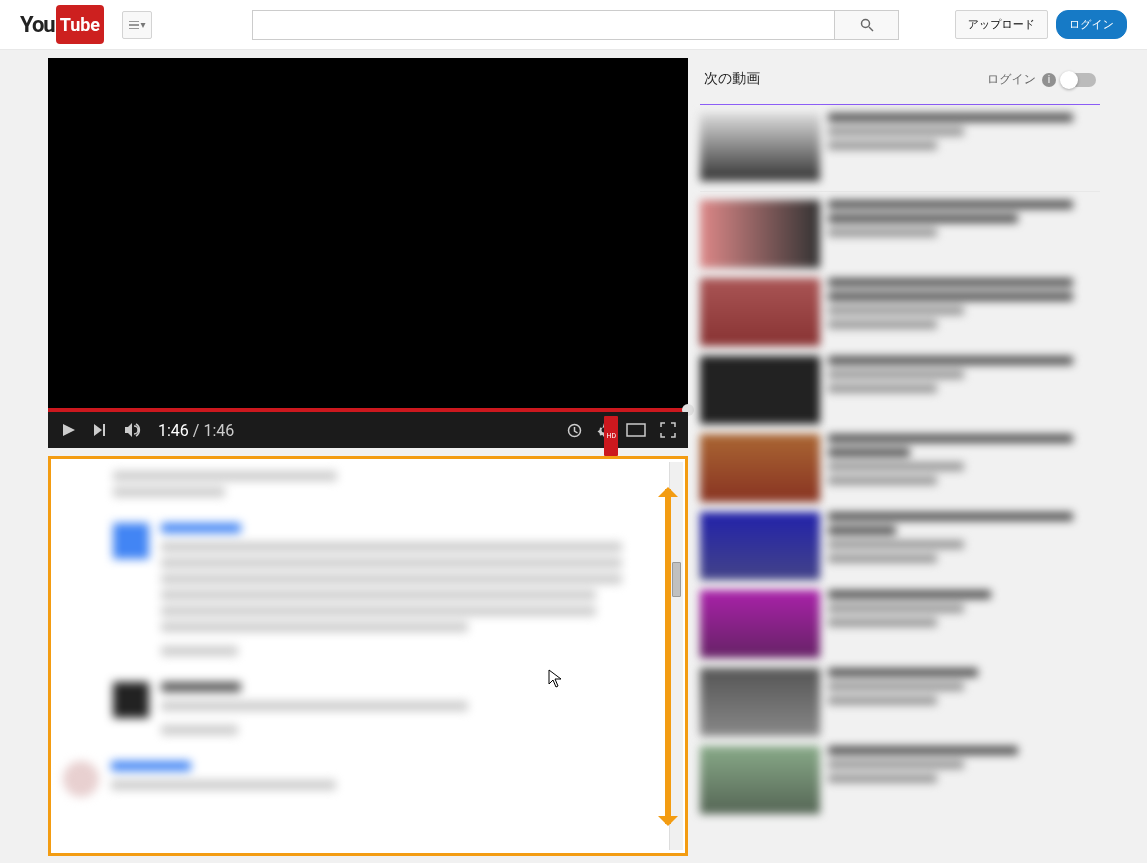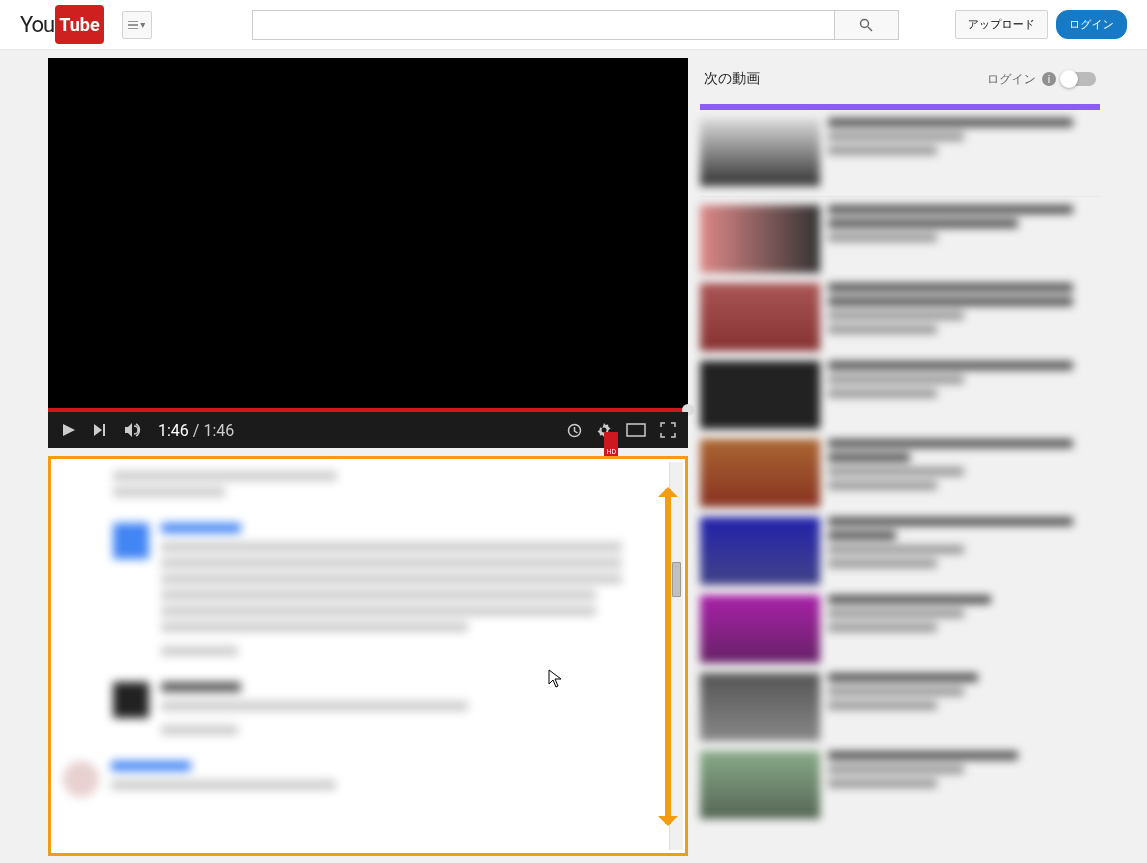--- a/index.html
+++ b/index.html
@@ -1,40 +1,40 @@
 <!DOCTYPE html>
 <html><head>
 <meta charset="utf-8">
 <style>
 * { margin: 0; padding: 0; box-sizing: border-box; }
 body { font-family: Roboto, Arial, sans-serif; background: #f1f1f1; font-size: 13px; color: #333; }
 .header { background: #fff; border-bottom: 1px solid #e8e8e8; height: 50px; display: flex; align-items: center; padding: 0 20px; }
 .logo { display: flex; align-items: center; margin-right: 10px; }
-.logo-you { font-weight: normal; font-size: 22px; color: #222; letter-spacing: -1px; }
+.logo-you { font-weight: bold; font-size: 22px; color: #222; letter-spacing: -1px; }
 .logo-tube { background: #cd201f; color: #fff; font-weight: bold; font-size: 18px; padding: 9px 4px; border-radius: 4px; margin-left: 1px; }
 .guide-btn { width: 30px; height: 28px; border: 1px solid #d3d3d3; background: #f8f8f8; border-radius: 2px; margin-left: 8px; display: flex; align-items: center; justify-content: center; font-size: 10px; color: #777; cursor: pointer; }
 .search-wrap { flex: 0 0 auto; display: flex; margin-left: 100px; }
 .search-input { width: 582px; height: 30px; border: 1px solid #ccc; border-right: none; padding: 0 8px; font-size: 14px; }
 .search-btn { width: 65px; height: 30px; border: 1px solid #ccc; background: #f8f8f8; cursor: pointer; display: flex; align-items: center; justify-content: center; }
 .header-right { margin-left: auto; display: flex; gap: 8px; }
 .btn-upload { background: #f8f8f8; border: 1px solid #d3d3d3; padding: 6px 12px; font-size: 11px; cursor: pointer; border-radius: 2px; }
 .btn-login { background: #167ac6; color: #fff; border: 1px solid #167ac6; padding: 6px 12px; font-size: 11px; cursor: pointer; border-radius: 12px; }
 .content { display: flex; padding: 8px 8px 8px 48px; gap: 12px; }
 .main-col { width: 640px; }
 .side-col { width: 400px; }
 .player { width: 640px; height: 390px; background: #000; position: relative; }
 .progress-bar { position: absolute; bottom: 36px; left: 0; right: 0; height: 4px; background: #444; }
 .progress-fill { height: 100%; background: #cc181e; width: 100%; }
 .progress-handle { position: absolute; right: -6px; top: -4px; width: 12px; height: 12px; border-radius: 50%; background: #e0e0e0; }
 .controls { position: absolute; bottom: 0; left: 0; right: 0; height: 36px; background: #1b1b1b; display: flex; align-items: center; padding: 0 12px; gap: 16px; color: #ccc; }
 .ctrl-icon { cursor: pointer; display: flex; align-items: center; }
 .time-display { font-size: 16px; color: #ccc; }
 .time-current { color: #fff; }
 .controls-right { margin-left: auto; display: flex; align-items: center; gap: 14px; }
-.hd-badge { position: absolute; top: -6px; right: -6px; background: #cc181e; color: #fff; font-size: 7px; padding: 16px 2px; border-radius: 1px; margin-top: 16px; }
+.hd-badge { position: absolute; top: -6px; right: -6px; background: #cc181e; color: #fff; font-size: 7px; padding: 16px 2px; border-radius: 1px; }
 .gear-wrap { position: relative; }
 .comments-box { margin-top: 8px; width: 640px; height: 400px; border: 3px solid #f39c12; background: #fff; position: relative; overflow: hidden; }
 .comments-blur { position: absolute; inset: 0; filter: blur(5px); padding: 12px; }
 .comment-row { display: flex; gap: 12px; margin-bottom: 20px; }
 .comment-av { width: 36px; height: 36px; background: #4285f4; flex-shrink: 0; }
 .comment-av.b { background: #222; }
 .comment-av.c { background: #e8d0d0; border-radius: 50%; }
 .comment-body { flex: 1; }
 .comment-line { height: 10px; background: #ccc; margin-bottom: 6px; border-radius: 2px; }
 .comment-line.name { background: #4285f4; width: 80px; display: inline-block; }
@@ -42,21 +42,21 @@
 .comment-line.w85 { width: 85%; }
 .comment-line.w60 { width: 60%; }
 .comment-line.w40 { width: 40%; }
 .scroll-arrow { position: absolute; right: 14px; width: 6px; background: #f39c12; }
 .scroll-arrow::before, .scroll-arrow::after { content: ''; position: absolute; left: -7px; border: 10px solid transparent; }
 .arrow-up { top: 30px; height: 335px; }
 .arrow-up::before { top: -12px; border-bottom-color: #f39c12; }
 .arrow-up::after { bottom: -12px; border-top-color: #f39c12; }
 .scrollbar-track { position: absolute; right: 2px; top: 3px; bottom: 3px; width: 14px; background: #f0f0f0; border-left: 1px solid #ddd; }
 .scrollbar-thumb { position: absolute; top: 100px; left: 2px; right: 2px; height: 35px; background: #c0c0c0; border: 1px solid #999; border-radius: 1px; }
-.side-header { display: flex; align-items: center; padding: 12px 4px 16px; border-bottom: 6px solid #8b5cf6; margin-bottom: 8px; }
+.side-header { display: flex; align-items: flex-end; padding: 12px 4px 16px; border-bottom: 1px solid #8b5cf6; margin-bottom: 8px; }
 .next-label { font-size: 14px; font-weight: 500; color: #222; }
 .autoplay-wrap { margin-left: auto; display: flex; align-items: center; gap: 6px; font-size: 12px; color: #666; }
 .info-icon { width: 14px; height: 14px; border-radius: 50%; background: #909090; color: #fff; font-size: 10px; display: flex; align-items: center; justify-content: center; }
 .toggle { width: 34px; height: 14px; background: #bbb; border-radius: 8px; position: relative; cursor: pointer; }
 .toggle-knob { width: 18px; height: 18px; background: #fff; border-radius: 50%; position: absolute; top: -2px; left: -2px; box-shadow: 0 1px 3px rgba(0,0,0,0.3); }
 .rec-item { display: flex; gap: 8px; margin-bottom: 10px; filter: blur(4px); }
 .rec-thumb { width: 120px; height: 68px; background: #888; flex-shrink: 0; }
 .rec-thumb.t1 { background: linear-gradient(#ddd, #333); }
 .rec-thumb.t2 { background: linear-gradient(90deg, #d88, #333); }
 .rec-thumb.t3 { background: linear-gradient(#a55, #833); }

